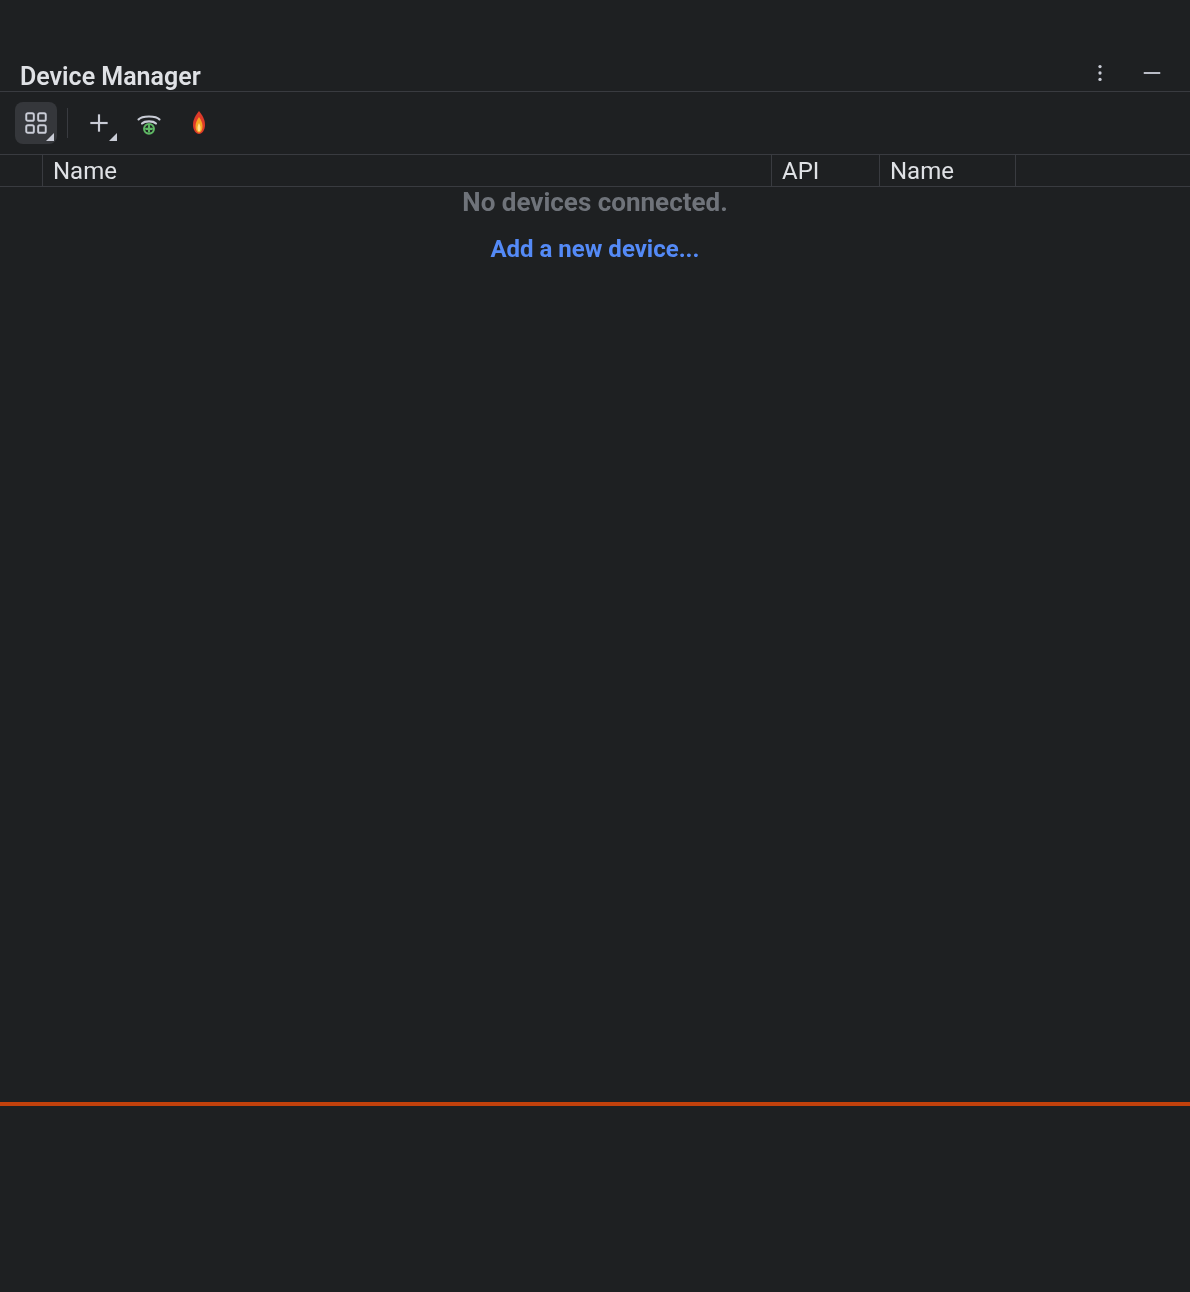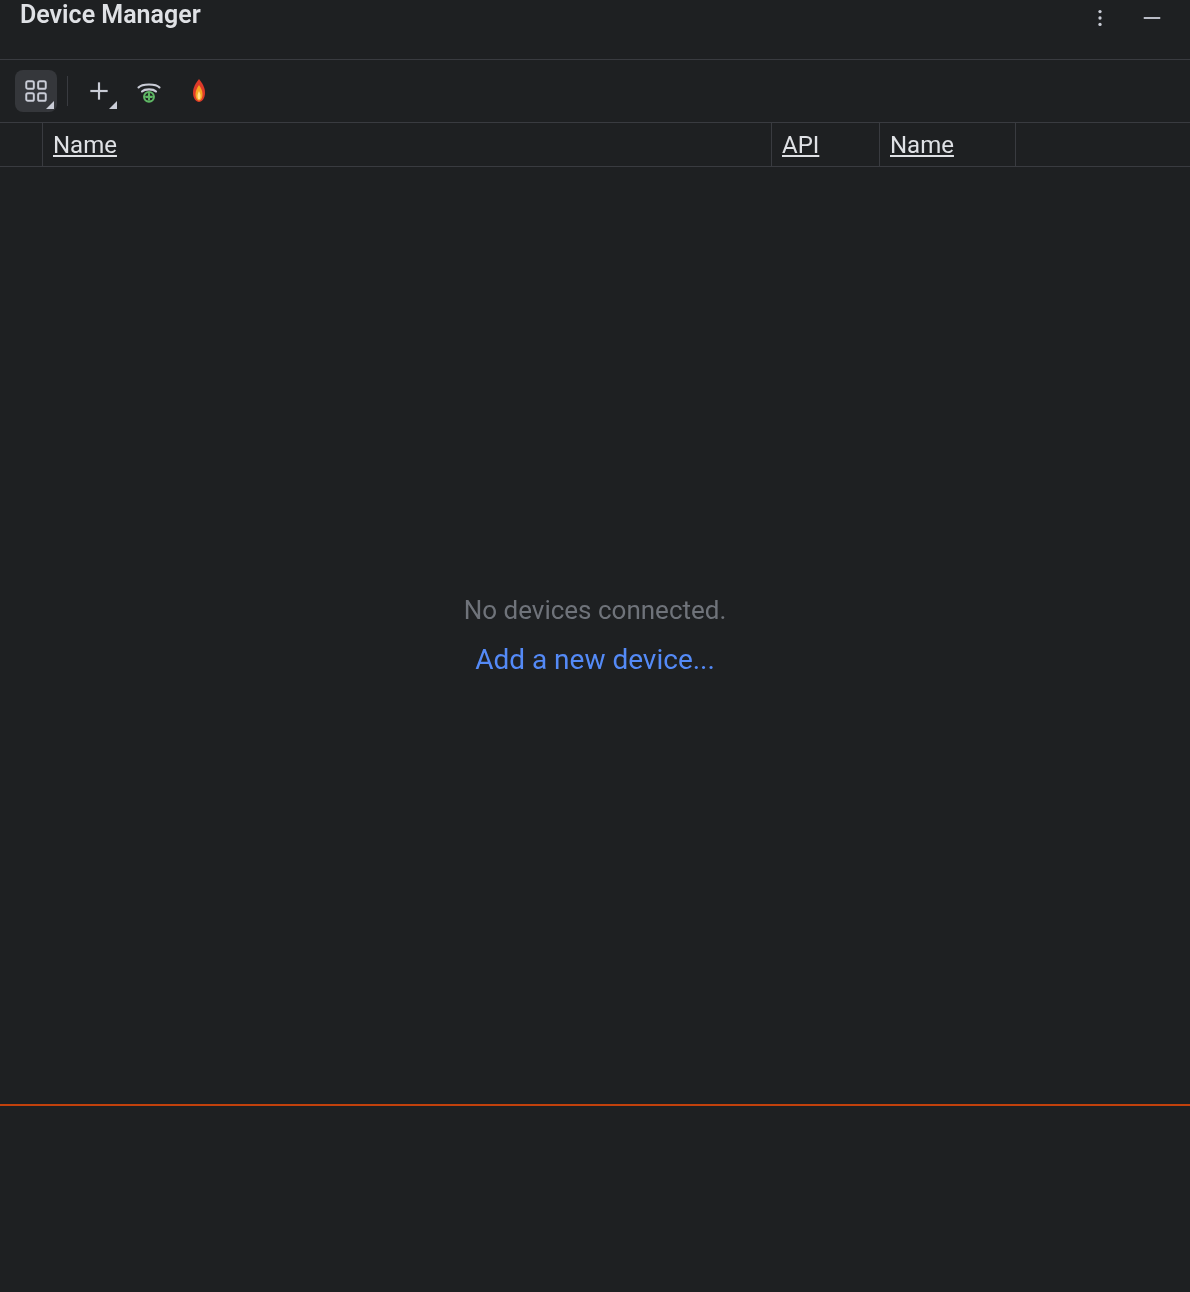--- a/index.html
+++ b/index.html
@@ -12,24 +12,24 @@
       background: #1e2022;
       color: #dfe1e5;
       width: 1190px;
       height: 1292px;
       overflow: hidden;
       display: flex;
       flex-direction: column;
     }
     .titlebar {
       display: flex;
-      align-items: flex-start;
+      align-items: flex-end;
       justify-content: space-between;
       padding: 0 20px;
-      height: 60px;
+      height: 92px;
       border-bottom: 1px solid #393b40;
     }
     .titlebar-title {
       font-size: 25px;
       font-weight: 600;
       color: #dfe1e5;
     }
     .titlebar-actions {
       display: flex;
       align-items: center;
@@ -69,23 +69,22 @@
     .toolbar-sep {
       width: 1px;
       height: 30px;
       background: #393b40;
       margin: 0 2px;
     }
     .table-header {
       display: flex;
       border-top: 1px solid #393b40;
       border-bottom: 1px solid #393b40;
-      height: 45px;
+      height: 33px;
       align-items: stretch;
-      text-decoration: underline;
     }
     .th {
       display: flex;
       align-items: center;
       padding: 0 10px;
       font-size: 24px;
       color: #dfe1e5;
       border-right: 1px solid #393b40;
     }
     .th:last-child {
@@ -109,31 +108,31 @@
     }
     .th.col-actions {
       width: 174px;
       flex: 0 0 174px;
     }
     .content {
       flex: 1 1 auto;
       display: flex;
       flex-direction: column;
       align-items: center;
-      justify-content: center;
       gap: 18px;
-      border-bottom: 2px solid #c2410c;
+      border-bottom: 4px solid #c2410c;
+      font-weight: bold;
     }
     .empty-text {
       color: #6f737a;
       font-size: 26px;
     }
     .link-text {
       color: #548af7;
-      font-size: 28px;
+      font-size: 24px;
       cursor: pointer;
     }
     .footer {
       height: 186px;
     }
     svg { display: block; }
     .corner-mark {
       position: absolute;
       bottom: 3px;
       right: 3px;

